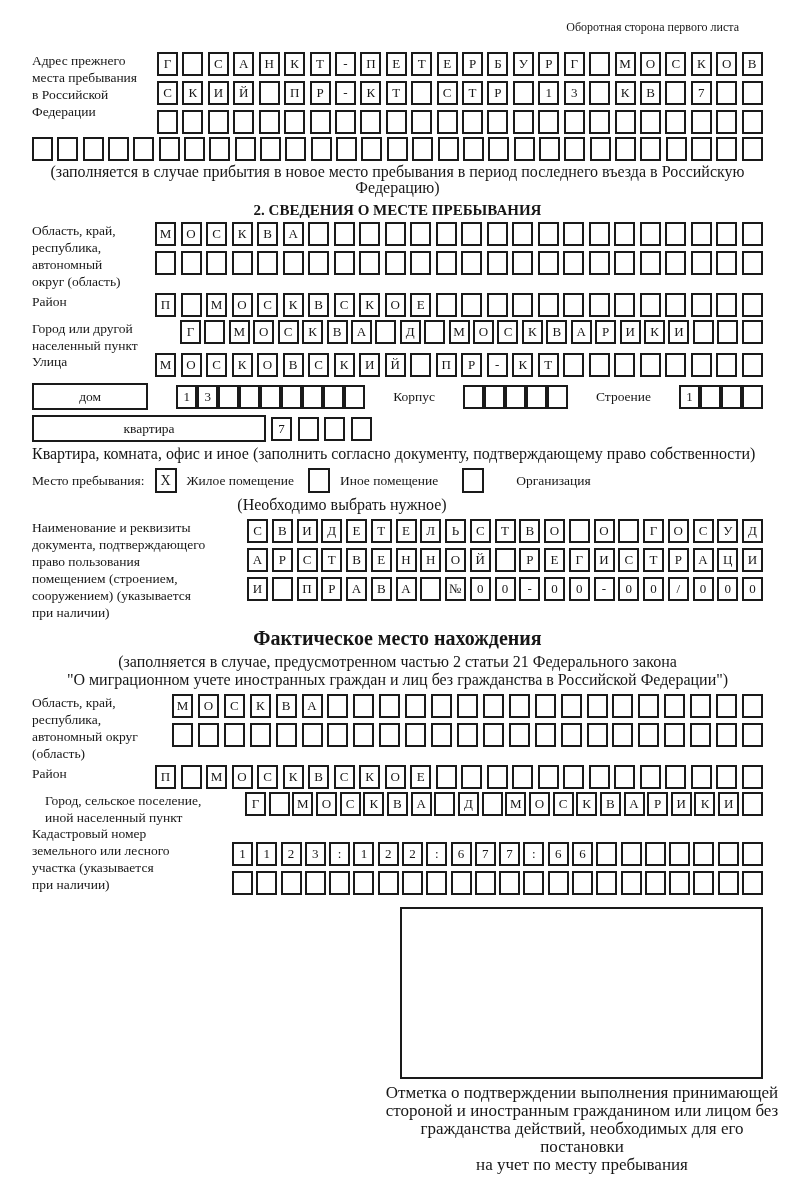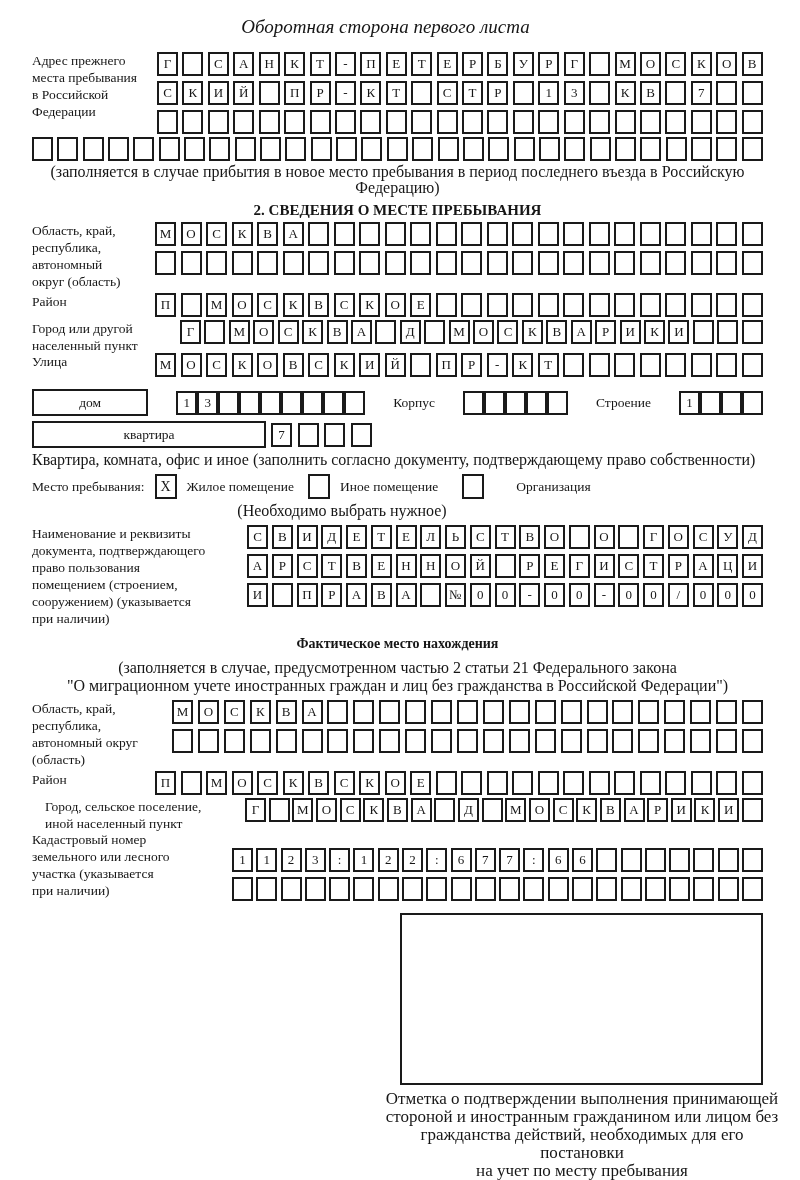--- a/index.html
+++ b/index.html
@@ -2,21 +2,21 @@
 <html><head>
 <meta charset="utf-8">
 <style>
   html,body{margin:0;padding:0;background:#ffffff;}
   body{
     width:800px;height:1180px;overflow:hidden;
     font-family:"Liberation Serif","DejaVu Serif",serif;
     color:#161616;
   }
   .page{box-sizing:border-box;width:800px;height:1180px;padding:18px 37px 0 32px;position:relative;}
-  .side-note{font-size:19px;line-height:18px;text-align:center;padding-right:24px;font-style:italic;}
+  .side-note{font-size:12px;line-height:18px;text-align:right;padding-right:24px;}
 
   .form-row{display:flex;align-items:flex-start;margin-bottom:3px;}
   .form-row.clamp{height:30px;}
   .rlabel{font-size:13.5px;line-height:17px;white-space:pre-line;}
   .boxcol{display:flex;flex-direction:column;gap:5px;}
 
   .cells{display:flex;justify-content:space-between;}
   .cell{
     flex:0 0 21px;width:21px;height:24px;box-sizing:border-box;
     border:2px solid #1a1a1a;display:flex;align-items:center;justify-content:center;
@@ -25,21 +25,21 @@
   .widebox{
     box-sizing:border-box;border:2px solid #1a1a1a;height:27px;
     display:flex;align-items:center;justify-content:center;font-size:13.5px;
   }
   .inline-label{font-size:13.5px;line-height:27px;white-space:nowrap;}
   .house-row{display:flex;justify-content:space-between;align-items:center;}
 
   .caption{font-size:16px;line-height:16px;}
   .center{text-align:center;}
   .sec-title{font-size:15px;font-weight:bold;text-align:center;margin:4px 0 2px;line-height:20px;}
-  .sub-title{font-size:14px;font-weight:bold;text-align:center;margin-top:10px;line-height:18px;}
+  .sub-title{font-size:20px;font-weight:bold;text-align:center;margin-top:10px;line-height:18px;}
 
   .stay-row{display:flex;align-items:center;font-size:13.5px;margin-top:6px;}
   .checkbox{
     box-sizing:border-box;width:22px;height:25px;border:2px solid #1a1a1a;
     display:flex;align-items:center;justify-content:center;font-size:14px;flex:0 0 22px;
   }
   .stamp{box-sizing:border-box;width:363px;height:172px;border:2px solid #1a1a1a;margin-left:368px;margin-top:12px;}
   .stamp-caption{width:400px;margin-left:350px;margin-top:5px;text-align:center;font-size:17px;line-height:18px;white-space:pre-line;}
 </style>
 </head>
@@ -315,21 +315,21 @@
         <span class="cell"></span>
         <span class="cell"></span>
         <span class="cell"></span>
         <span class="cell"></span>
         <span class="cell"></span>
         <span class="cell"></span>
         <span class="cell"></span>
       </div>
   </div>
 
-  <div class="house-row" style="margin-top:12px;gap:28px;">
+  <div class="house-row" style="margin-top:6px;gap:28px;">
     <div class="widebox" style="width:165px;">дом</div>
     <div class="cells" style="width:225px;">
         <span class="cell">1</span>
         <span class="cell">3</span>
         <span class="cell"></span>
         <span class="cell"></span>
         <span class="cell"></span>
         <span class="cell"></span>
         <span class="cell"></span>
         <span class="cell"></span>

